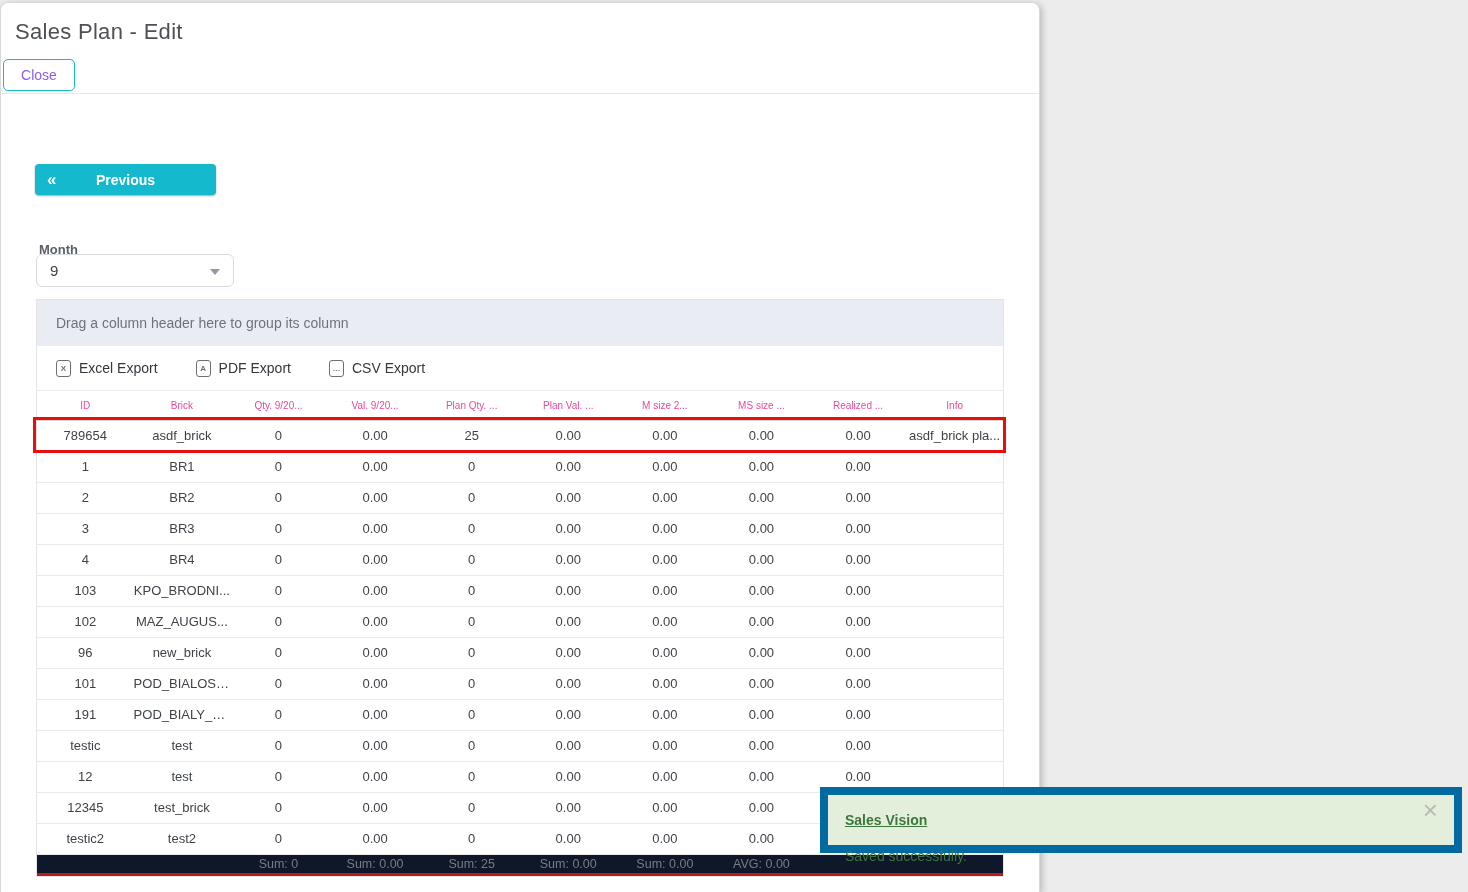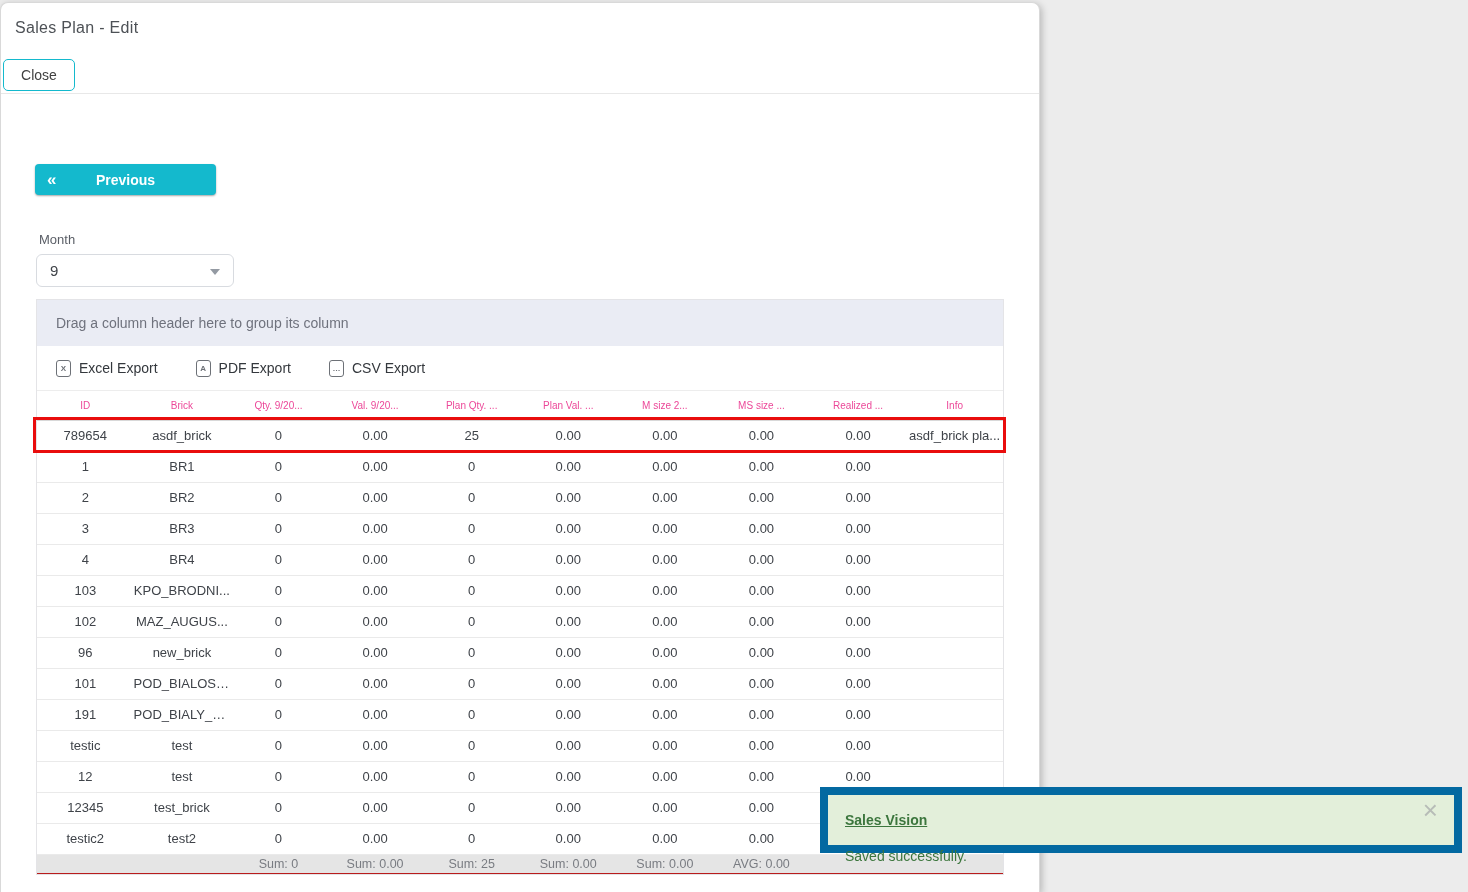--- a/index.html
+++ b/index.html
@@ -6,65 +6,65 @@
   body{
     width:1468px;height:892px;position:relative;overflow:hidden;
     background:#ececec;font-family:"Liberation Sans",sans-serif;
   }
   
   .card{
     position:absolute;left:0;top:2px;width:1040px;height:890px;
     background:#fff;border:1px solid #d9d9d9;border-bottom:none;box-sizing:border-box;
     border-radius:8px 8px 0 0;box-shadow:2px 2px 7px rgba(0,0,0,.22);
   }
-  .page-title{position:absolute;left:14px;top:16px;font-size:16px;color:#4d5156;letter-spacing:.3px}
+  .page-title{position:absolute;left:14px;top:16px;font-size:22px;color:#4d5156;letter-spacing:.3px}
   .close-btn{
     position:absolute;left:2px;top:56px;width:72px;height:32px;box-sizing:border-box;
-    border:1px solid #14b9cd;border-radius:5px;background:#fff;color:#404040;
+    border:1px solid #14b9cd;border-radius:5px;background:#fff;color:#8b5cf6;
     font-size:14px;font-family:"Liberation Sans",sans-serif;cursor:pointer;
   }
   .header-divider{position:absolute;left:0;top:90px;width:100%;border-top:1px solid #e8e8e8}
   
   .tabs{position:absolute;left:30px;top:119px;display:flex}
   .tab{font-size:14px;font-weight:bold;color:#383d42;margin-right:22px;padding-bottom:8px;position:relative;cursor:pointer;white-space:nowrap}
   .tab.active{color:#14b9cd}
   .tab-underline{
     position:absolute;left:-8px;right:-8px;bottom:-6px;height:6px;
     border:3px solid #14b9cd;border-top:none;border-radius:0 0 10px 10px;box-sizing:border-box;
   }
   
   .nav-buttons{position:absolute;left:34px;top:161px;display:flex;gap:3px}
   .btn{height:31px;border-radius:4px;font-size:14px;font-weight:bold;color:#fff;position:relative;
        font-family:"Liberation Sans",sans-serif;cursor:pointer}
   .btn-prev{width:181px;background:#14b9cd;border:none;box-shadow:0 1px 2px rgba(0,0,0,.35)}
   .btn-div{width:179px;background:#d3d3d3;border:1px solid #bcbcbc;box-shadow:0 1px 2px rgba(0,0,0,.2)}
   .btn .icon-left{position:absolute;left:12px;top:50%;transform:translateY(-52%);font-size:17px;font-weight:bold}
   .btn .icon-right{position:absolute;right:12px;top:50%;transform:translateY(-52%);font-size:17px;font-weight:bold}
   
-  .month-label{position:absolute;left:38px;top:229px;font-size:13px;font-weight:normal;color:#5a5e66}
+  .month-label{position:absolute;left:38px;top:239px;font-size:13px;font-weight:bold;color:#5a5e66}
   .month-select{
     position:absolute;left:35px;top:251px;width:198px;height:33px;box-sizing:border-box;
     border:1px solid #d8dbe0;border-radius:6px;background:#fff;cursor:pointer;
     font-size:15px;color:#3f4349;line-height:31px;padding-left:13px;
   }
   .caret{position:absolute;right:13px;top:14px;width:0;height:0;
     border-left:5px solid transparent;border-right:5px solid transparent;border-top:6px solid #949aa3}
   
   .grid{position:absolute;left:35px;top:296px;width:968px;border:1px solid #e4e4e7;box-sizing:border-box;background:#fff}
   .group-panel{height:46px;background:#eaecf4;line-height:46px;padding-left:19px;color:#6f727d;font-size:14px}
   .export-bar{height:44px;background:#fff;border-bottom:1px solid #ededed;display:flex;align-items:center;padding-left:13px;gap:26px}
   .export-btn{display:flex;align-items:center;gap:8px;font-size:14px;color:#34383d;cursor:pointer;background:none;border:none;font-family:"Liberation Sans",sans-serif}
   .file-icon{width:13px;height:15px;border:1px solid #6d7177;border-radius:3px;font-size:8px;font-weight:bold;color:#6d7177;
     display:flex;align-items:center;justify-content:center;flex:none}
   .thead{display:flex;height:29px;border-bottom:1px solid #d8d8d8}
   .cell{flex:1;text-align:center;white-space:nowrap;overflow:hidden;text-overflow:ellipsis;min-width:0}
   .th-cell{line-height:29px;font-size:10px;color:#ec4899}
   .trow{display:flex;height:30px;border-bottom:1px solid #eaeaea}
   .td-cell{line-height:30px;font-size:13px;color:#3f4349}
-  .tfoot{display:flex;height:18px;background:#e5e5e5;border-bottom:1px solid #b91c1c}
+  .tfoot{display:flex;height:18px;background:#0f172a;border-bottom:3px solid #b91c1c}
   .tf-cell{line-height:18px;font-size:12.5px;color:#797c82}
   
   .row-annotation{position:absolute;left:33px;top:417px;width:973px;height:36px;
     border:3px solid #e90d0d;box-sizing:border-box;pointer-events:none;z-index:9}
   .toast{position:absolute;left:820px;top:787px;width:642px;height:66px;
     background:#e3efda;border:8px solid #0369a1;box-sizing:border-box;z-index:8}
   .toast-title{position:absolute;left:17px;top:17px;font-size:14px;font-weight:bold;color:#3c763d;text-decoration:underline;cursor:pointer}
   .toast-close{position:absolute;right:16px;top:2px;font-size:26px;color:#b7bcb7;cursor:pointer;line-height:26px}
   .toast-msg{position:absolute;left:17px;top:53px;font-size:14px;color:#3c763d}
 </style>

